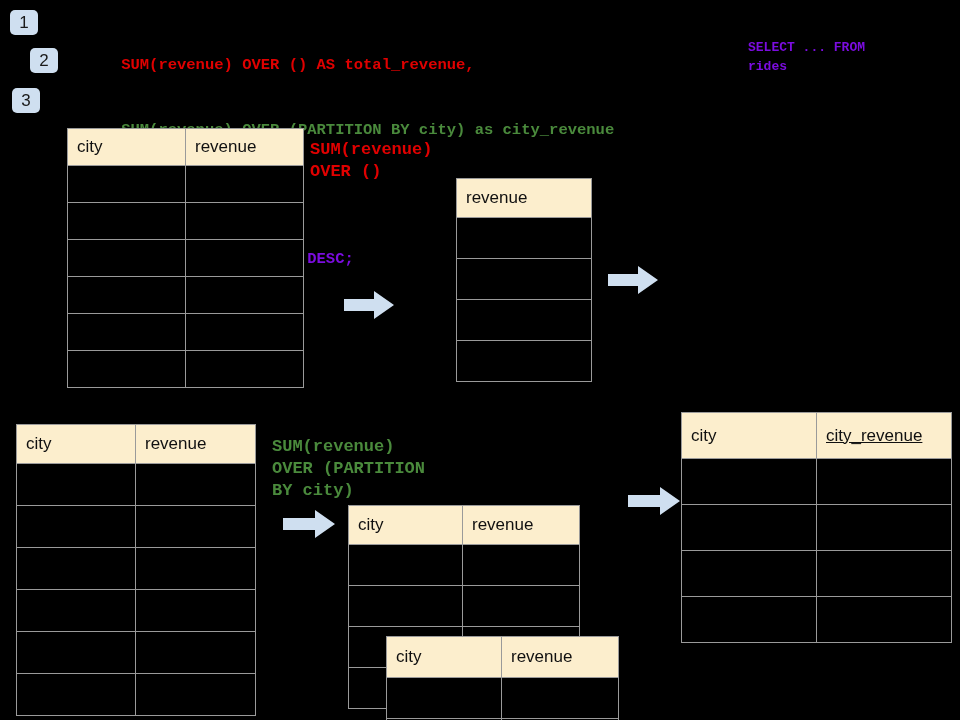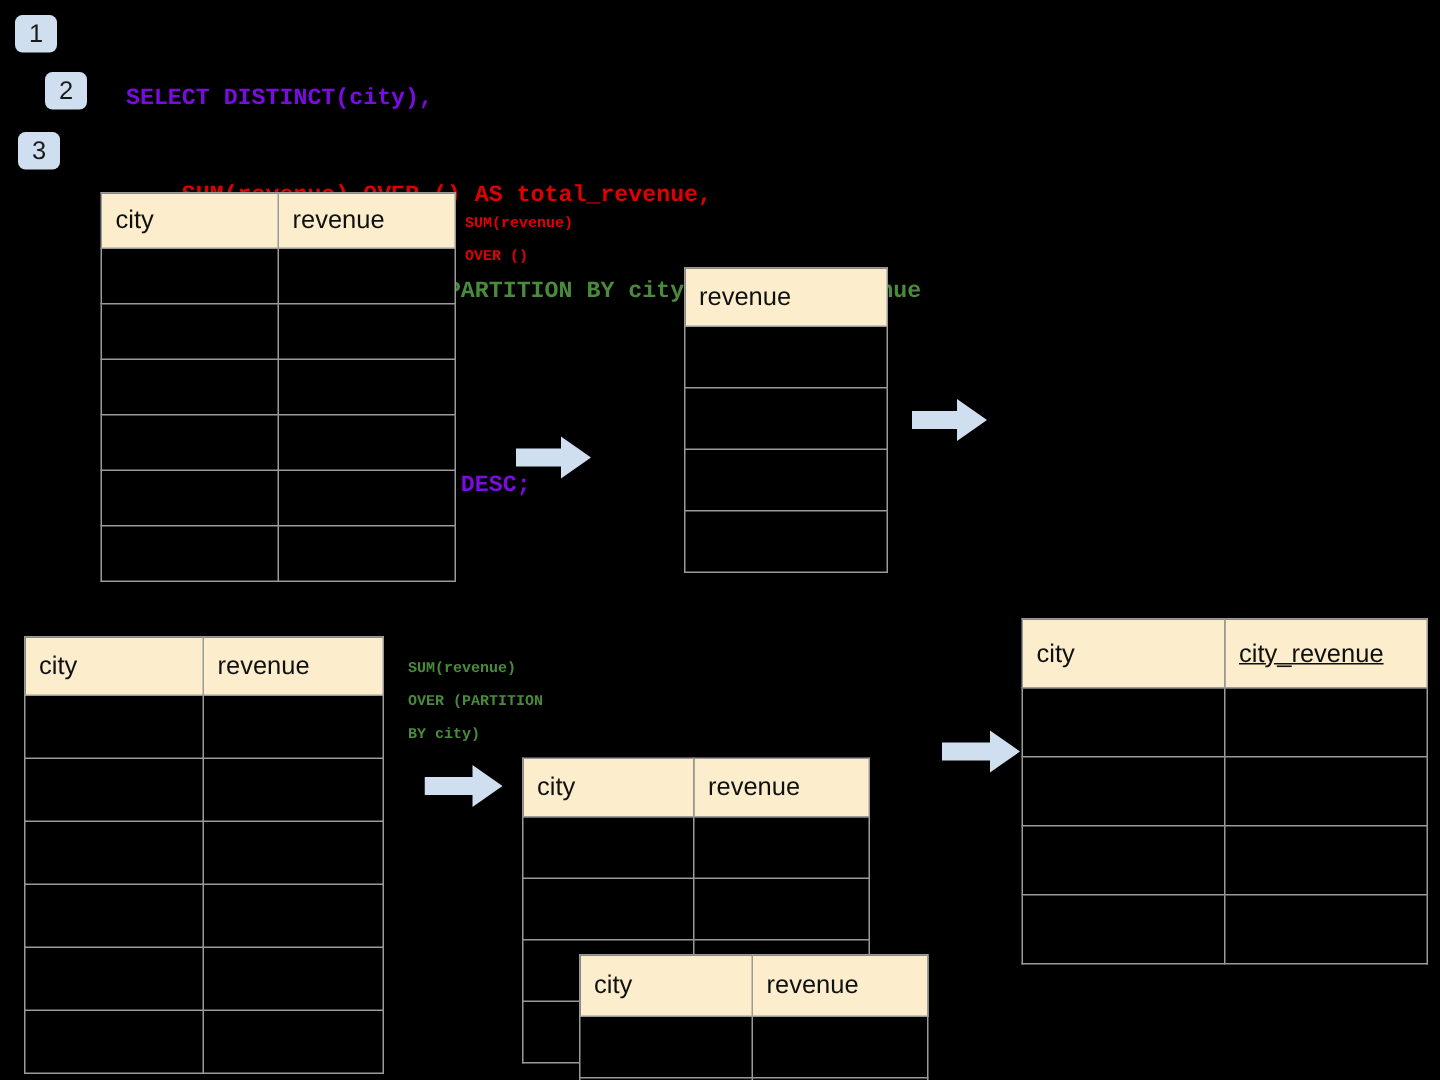--- a/index.html
+++ b/index.html
@@ -47,21 +47,21 @@
     white-space: pre;
     letter-spacing: 0px;
     line-height: 21.5px;
   }
   .code-line { white-space: pre; }
 
   
   .anno {
     position: absolute;
     font-family: "Liberation Mono", monospace;
-    font-size: 10px;
+    font-size: 17px;
     font-weight: bold;
     white-space: pre;
     line-height: 22px;
   }
   .anno-sm {
     position: absolute;
     font-family: "Liberation Mono", monospace;
     font-size: 13px;
     font-weight: bold;
     white-space: pre;
@@ -108,27 +108,28 @@
     <span>1</span>
   </div>
   <div class="badge" style="left:30px; top:48px;">
     <span>2</span>
   </div>
   <div class="badge" style="left:12px; top:88px;">
     <span>3</span>
   </div>
 
   <div class="code" style="left:84px; top:12px;">
-    <div class="code-line" style="color:#7b0ce0;">SELECT DISTINCT(city),</div>
     <div class="code-line" style="color:#e00000;">    SUM(revenue) OVER () AS total_revenue,</div>
     <div class="code-line" style="color:#4a8a3c;">    SUM(revenue) OVER (PARTITION BY city) as city_revenue</div>
     <div class="code-line" style="color:#7b0ce0;">  FROM rides</div>
     <div class="code-line" style="color:#7b0ce0;">  ORDER by city_revenue DESC;</div>
   </div>
 
+  <div class="anno-sm" style="left:748px; top:38px; color:#7b0ce0;">SELECT ... FROM
+rides</div>
 
   <div class="anno" style="left:310px; top:139px; color:#e00000;">SUM(revenue)
 OVER ()</div>
 
   <div class="anno" style="left:272px; top:436px; color:#4a8a3c;">SUM(revenue)
 OVER (PARTITION
 BY city)</div>
 
   <table class="tbl" style="left:67px; top:128px; width:236px;">
     <colgroup>

